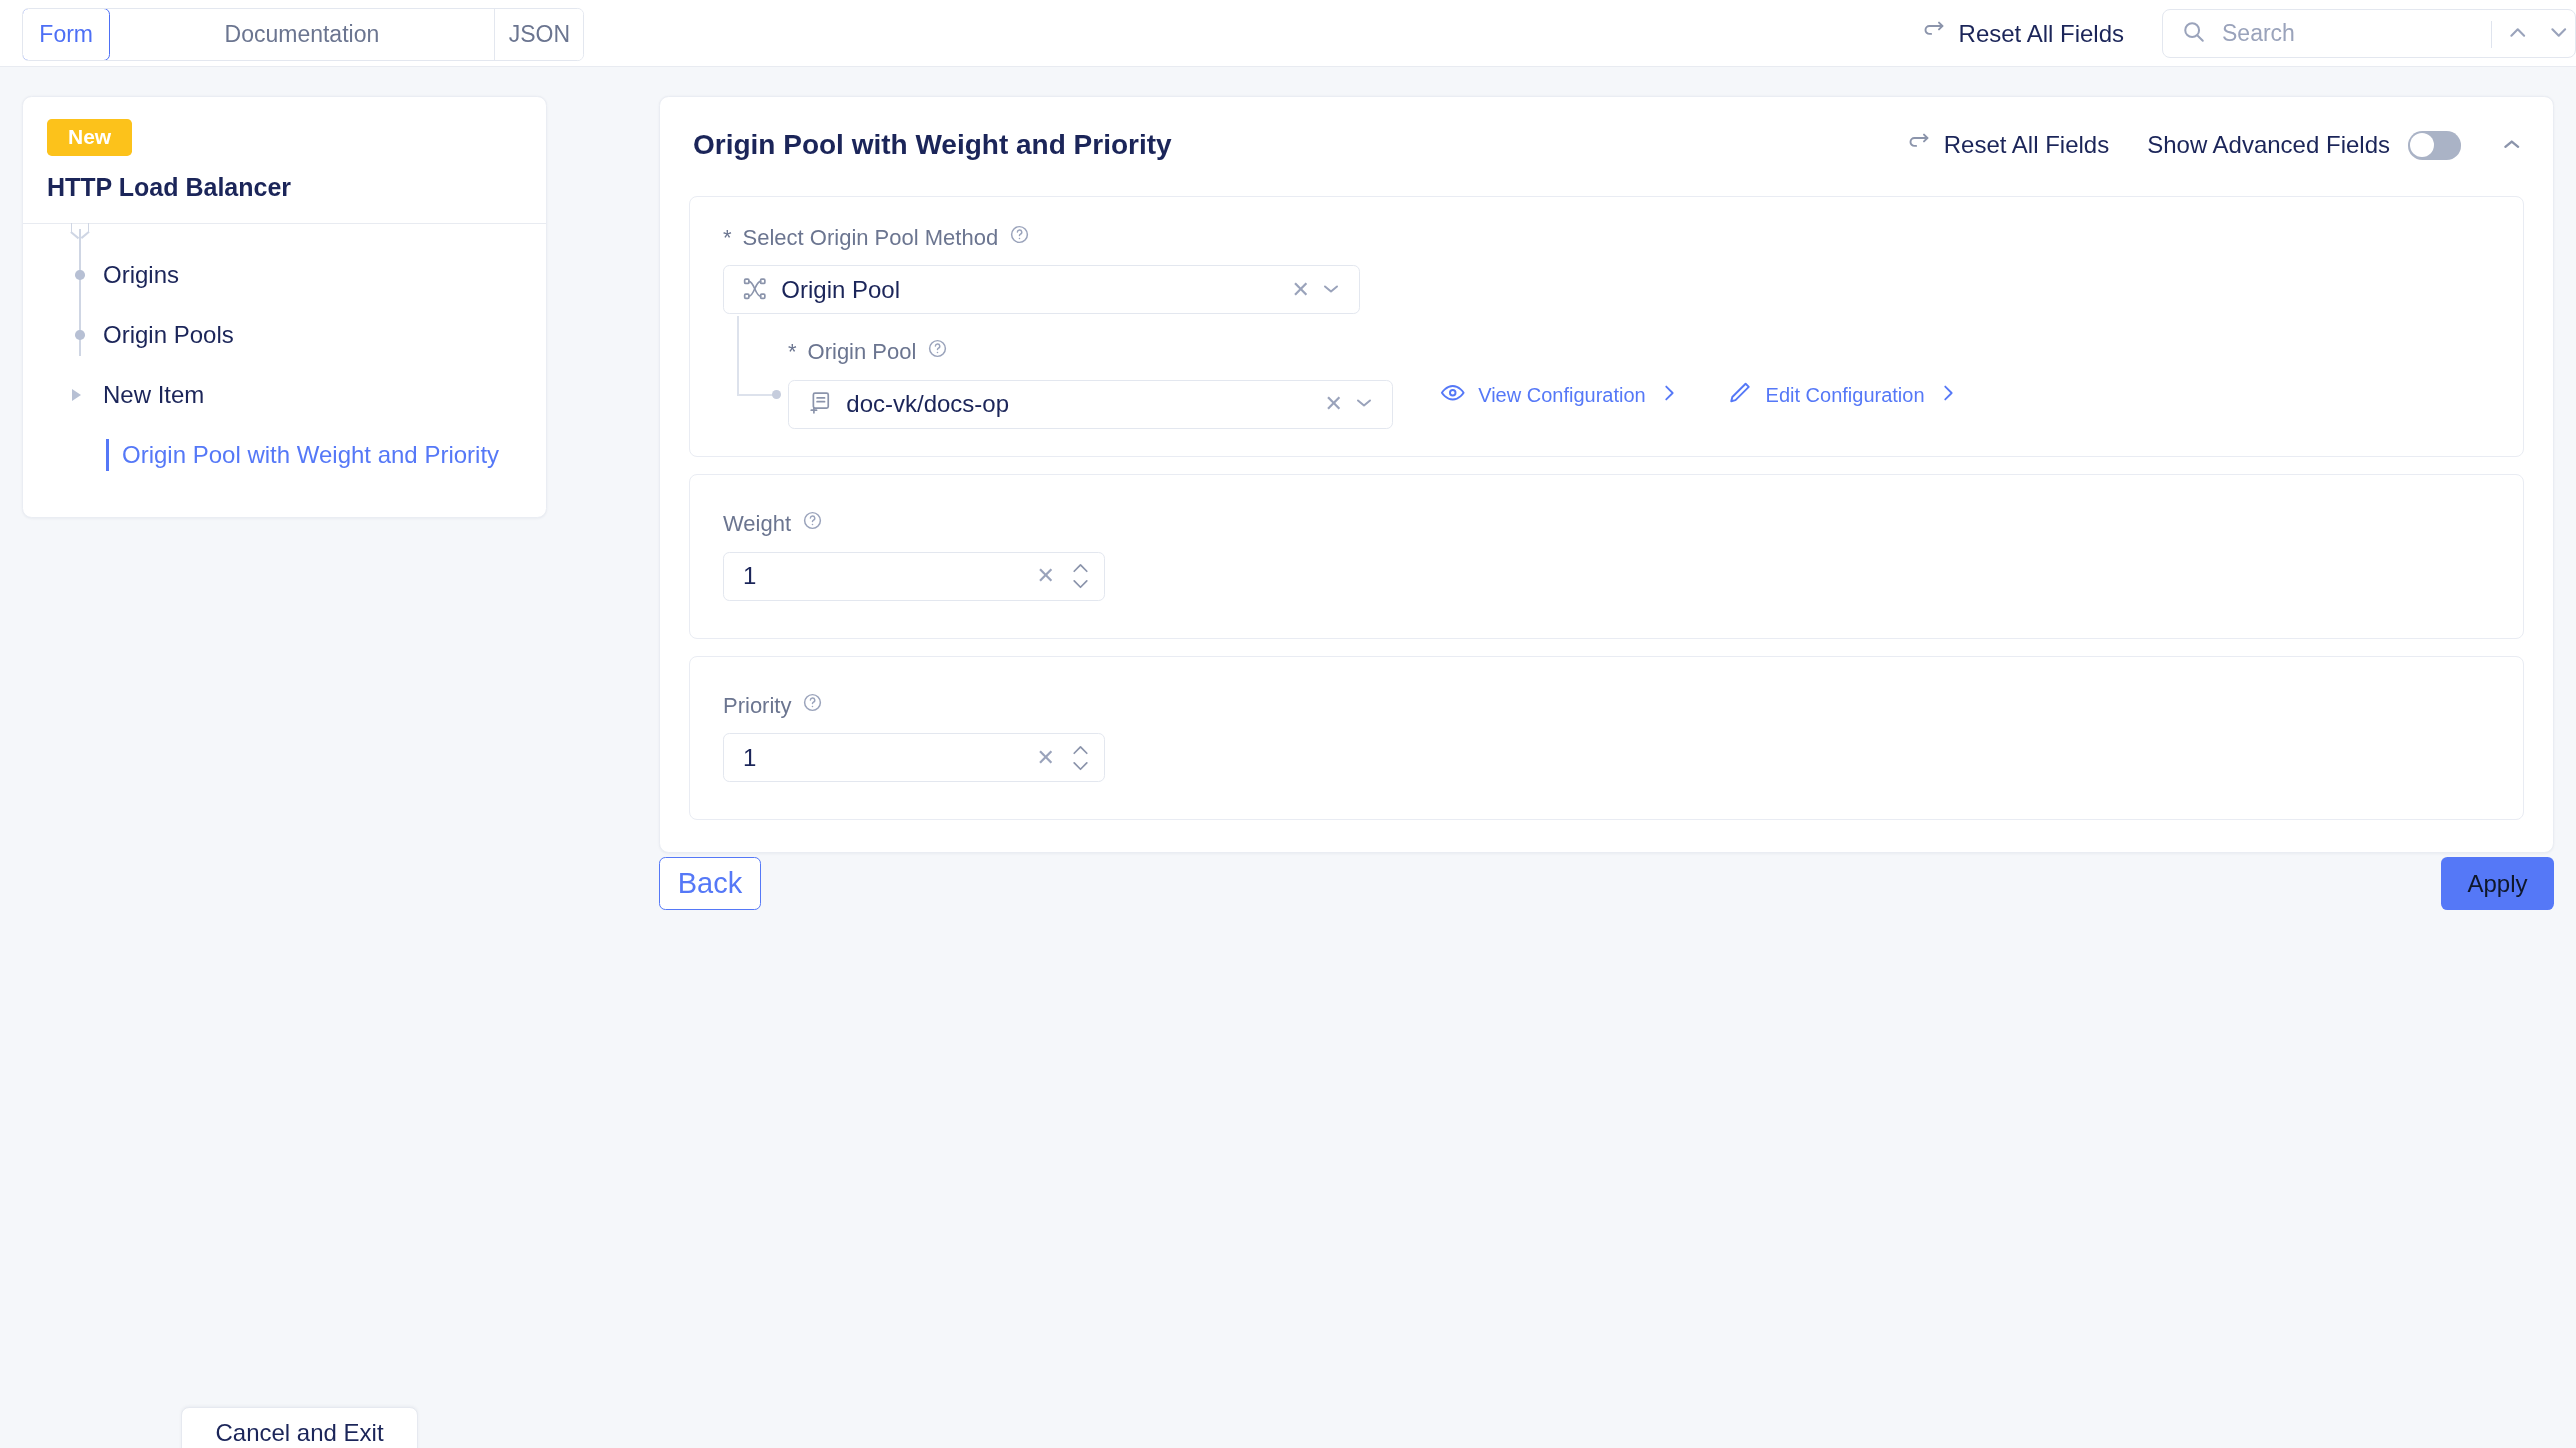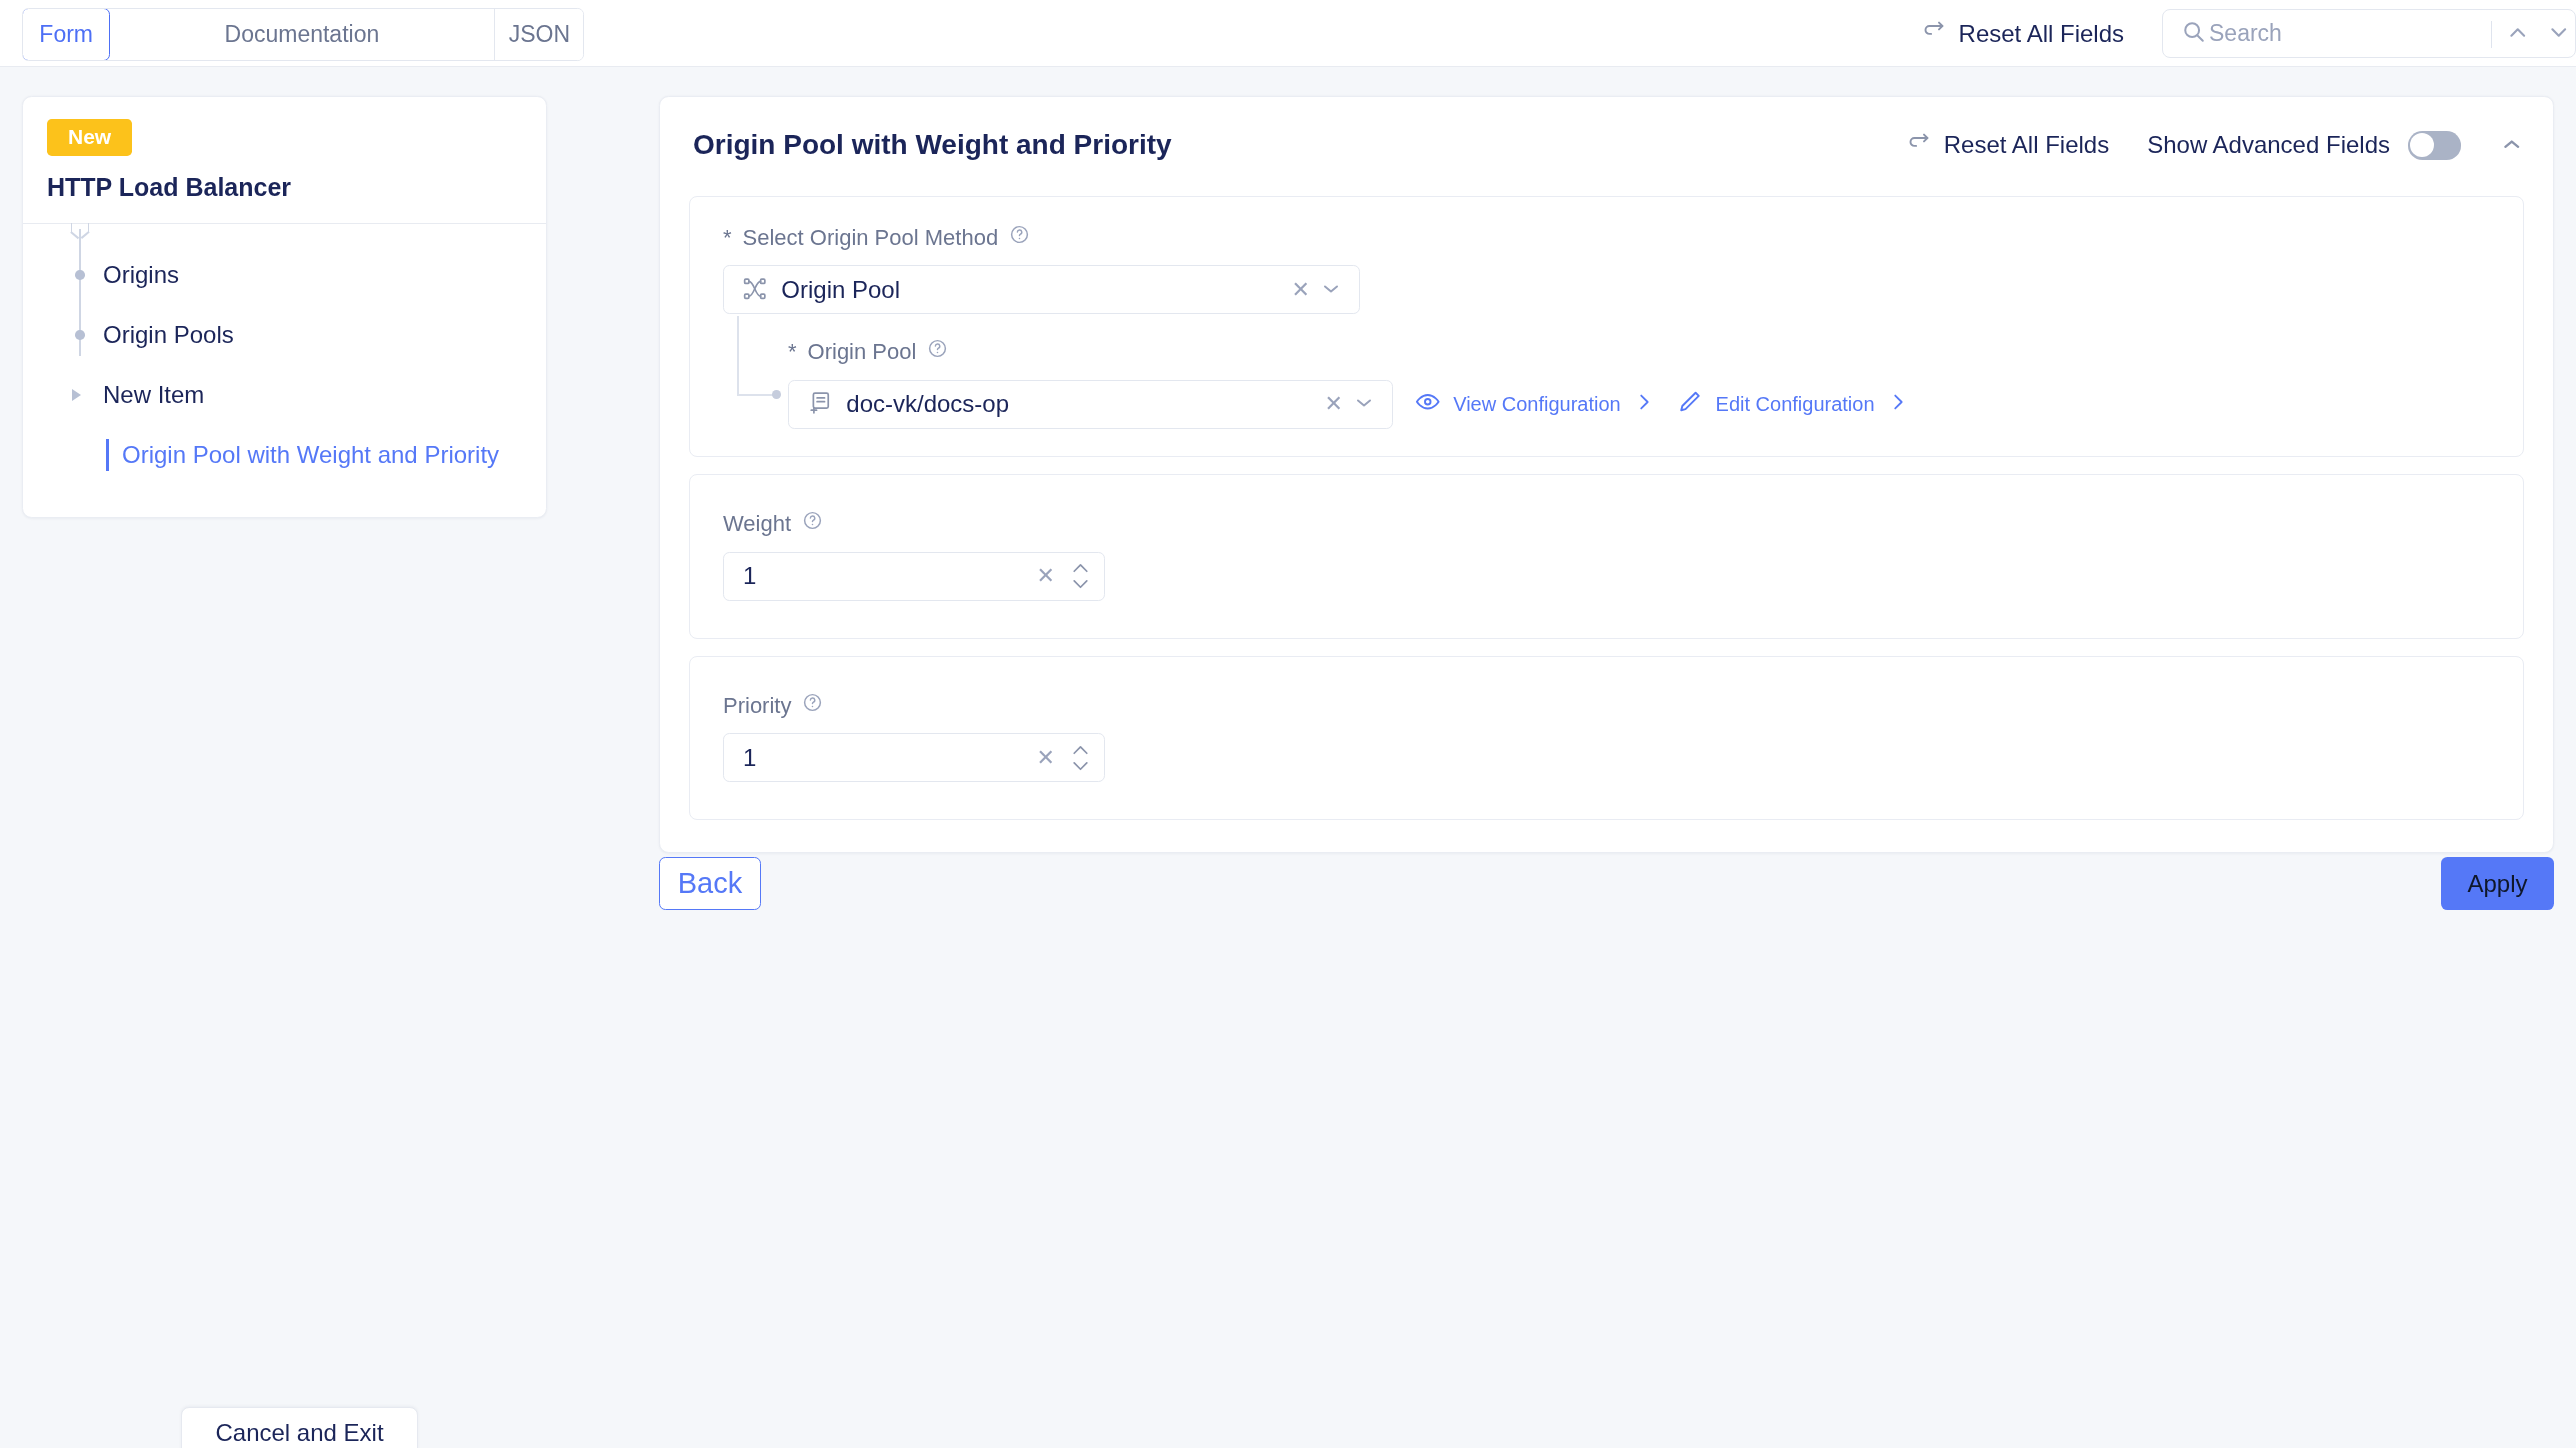--- a/index.html
+++ b/index.html
@@ -46,21 +46,21 @@
     font-size: 24px; color: #1b2559; cursor: pointer;
     margin-right: 38px;
   }
   .reset-link .lbl { color: #1b2559; }
   .searchbox {
     position: relative;
     width: 414px; height: 49px;
     border: 0.8px solid #e3e7ef; border-radius: 8px;
     background: #ffffff;
     display: flex; align-items: center;
-    padding-left: 17.5px; gap: 3px;
+    padding-left: 17.5px; gap: 16px;
     margin-right: 0;
   }
   .searchbox .ph { font-size: 23px; color: #9aa3bb; }
   .search-divider {
     position: absolute; right: 83px; top: 11px;
     width: 0.8px; height: 27px; background: #dfe4ee;
   }
   .chev-up, .chev-dn {
     position: absolute; top: 50%; transform: translateY(-50%);
     cursor: pointer;
@@ -444,21 +444,21 @@
         <span>Origin Pool</span>
         <span>
           <svg width="21" height="21" viewBox="0 0 24 24" fill="none" stroke="#9aa3bb" stroke-width="1.7" stroke-linecap="round">
             <circle cx="12" cy="12" r="9"></circle>
             <path d="M9.6 9.2a2.5 2.5 0 1 1 3.2 2.6c-.6.25-.8.7-.8 1.4"></path>
             <circle cx="12" cy="16.6" r=".9" fill="#9aa3bb" stroke="none"></circle>
           </svg>
         </span>
       </div>
 
-      <div style="display:flex;align-items:center;gap:22px">
+      <div style="display:flex;align-items:flex-start;gap:47px">
         <div class="select" style="width:605px">
           <span>
             <svg width="25.5" height="25.5" viewBox="0 0 24 24" fill="none" stroke="#8b94ab" stroke-width="1.6" stroke-linecap="round" stroke-linejoin="round">
               <rect x="6" y="3" width="14" height="14" rx="1.5"></rect>
               <line x1="9.5" y1="7.5" x2="16.5" y2="7.5"></line>
               <line x1="9.5" y1="11" x2="16.5" y2="11"></line>
               <line x1="4" y1="19" x2="9" y2="19"></line>
               <line x1="6.5" y1="16.5" x2="6.5" y2="21.5"></line>
             </svg>
           </span>

